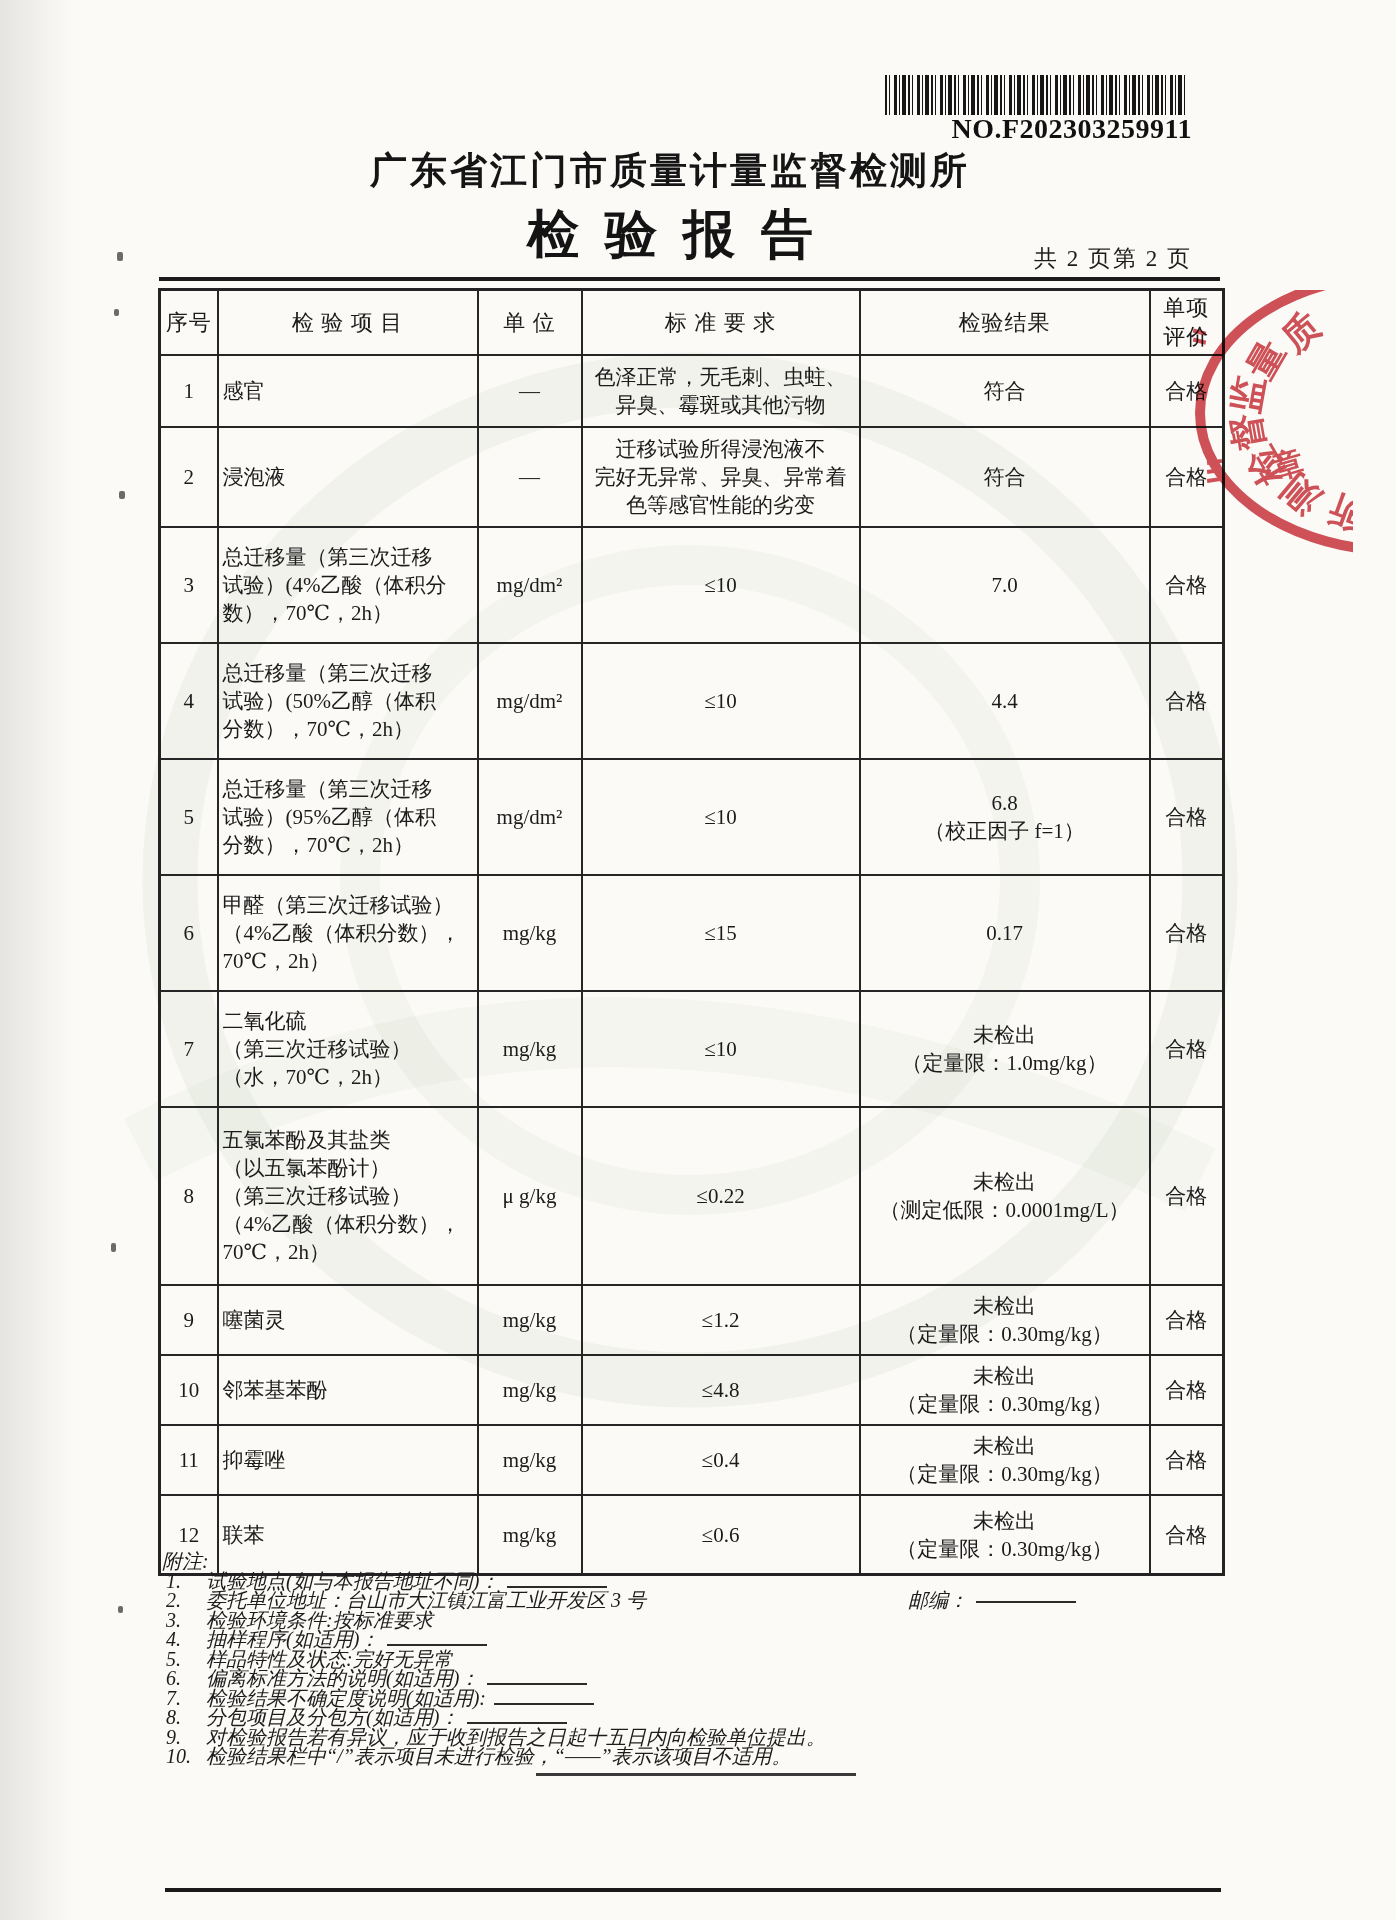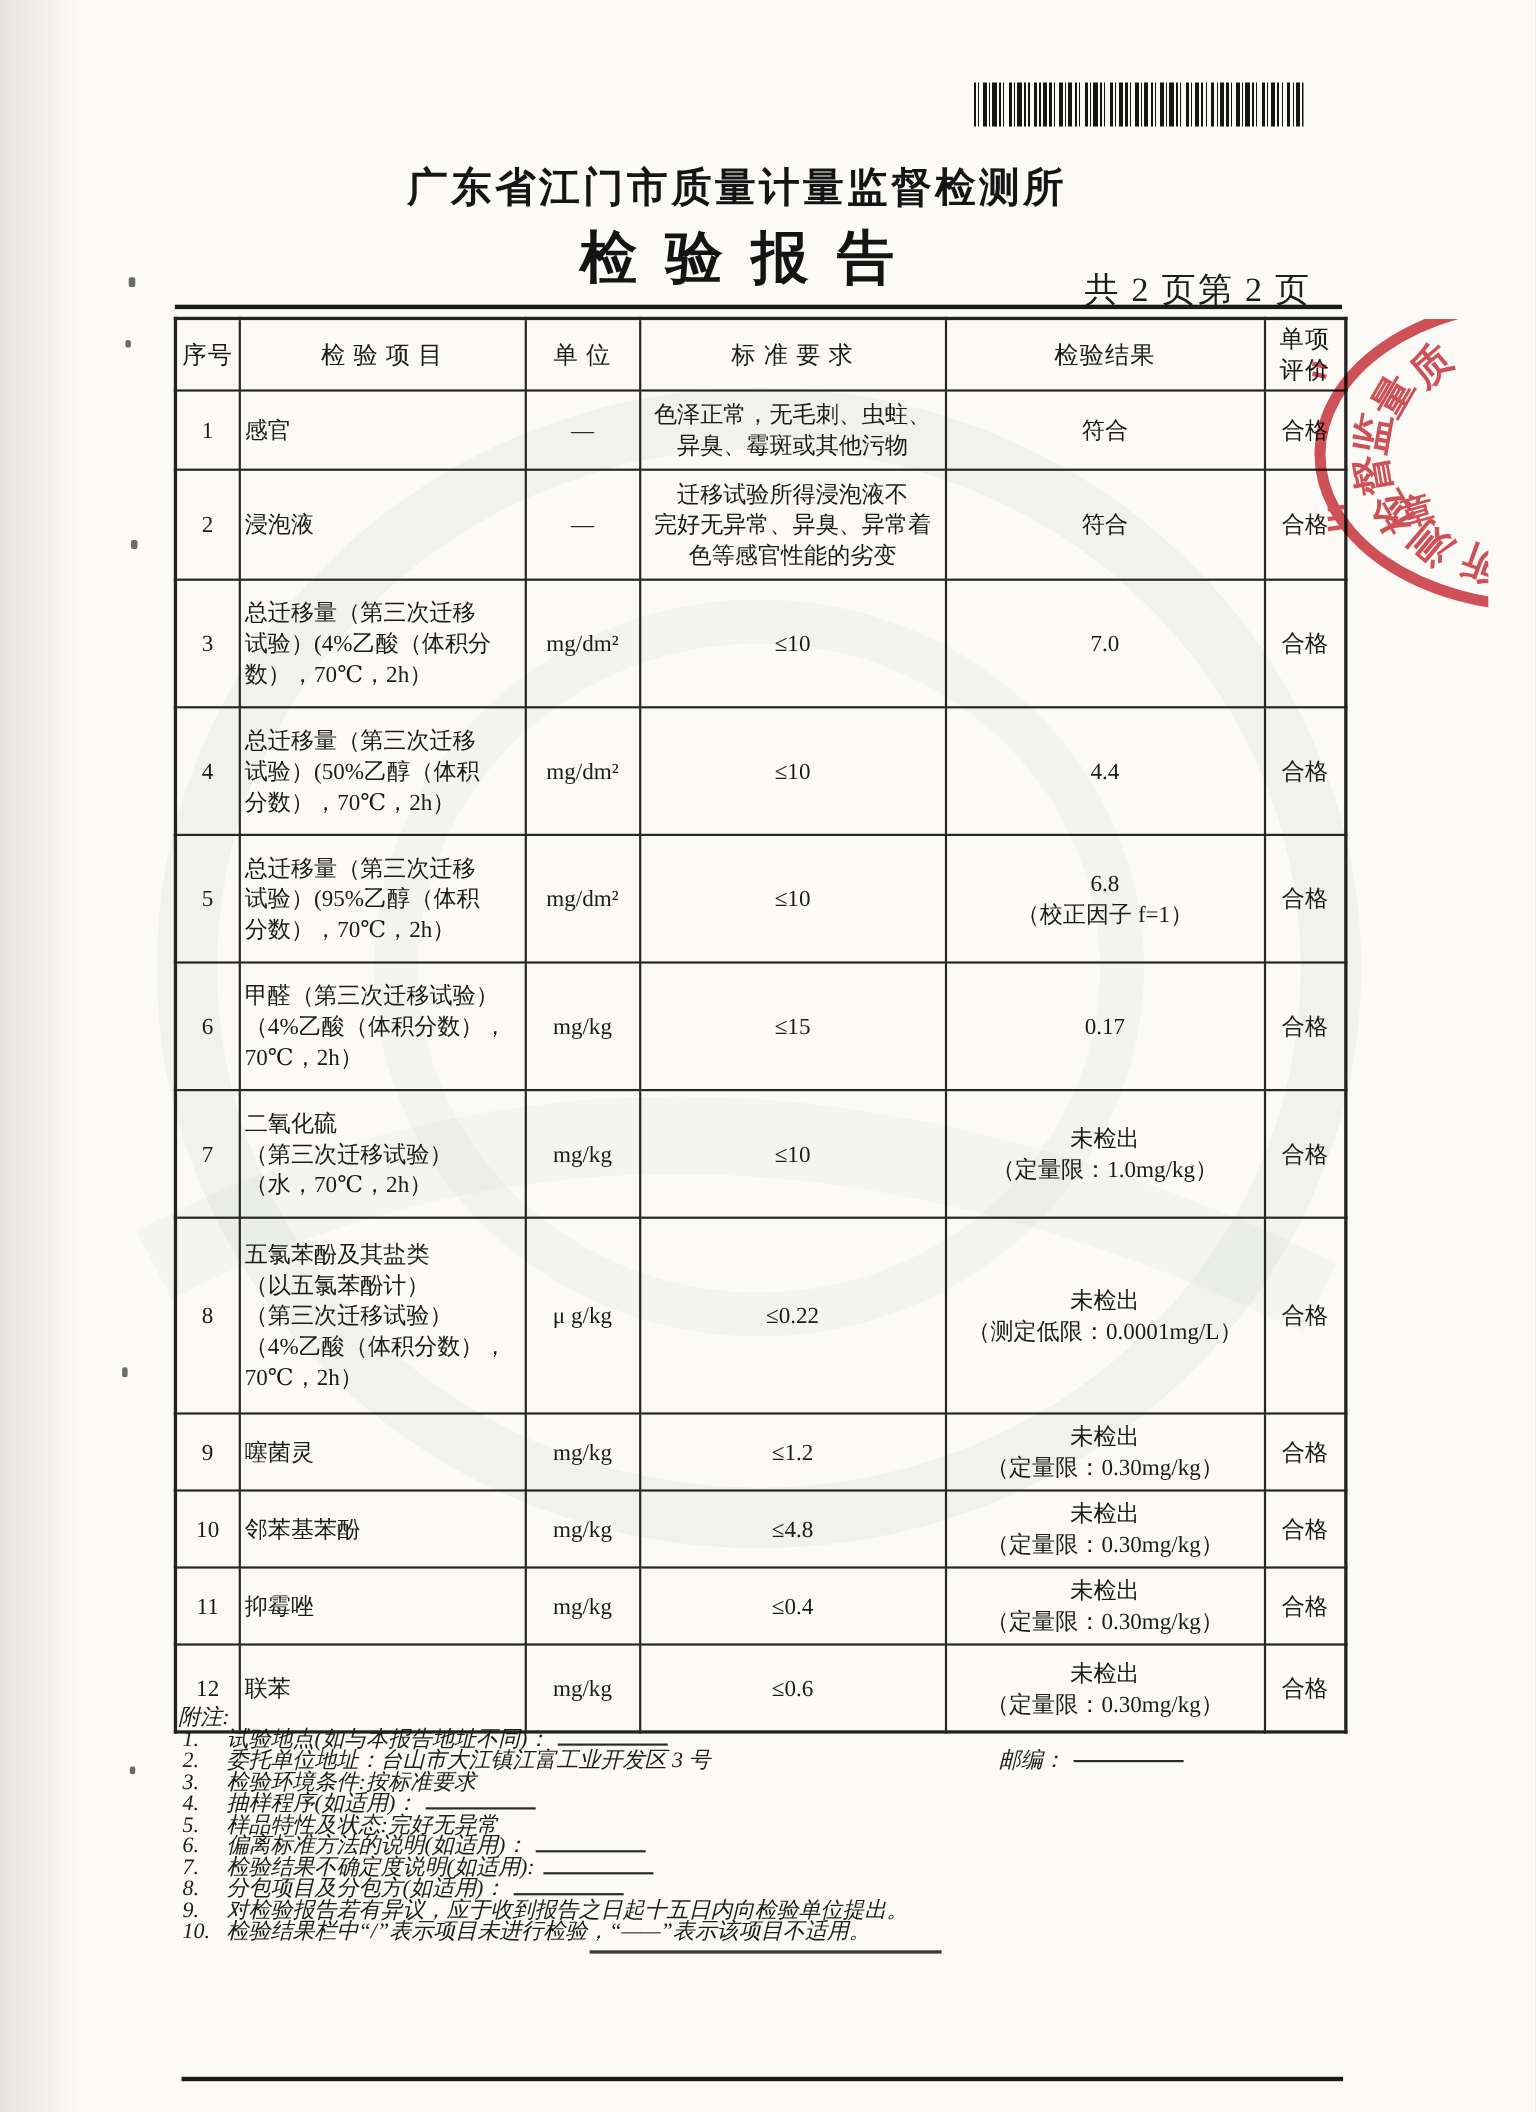--- a/index.html
+++ b/index.html
@@ -39,21 +39,21 @@
     font-family:"Liberation Sans","DejaVu Sans",sans-serif;
     font-weight:bold;font-size:37px;letter-spacing:3px;color:#151515;
   }
   #report-title{
     left:130px;top:200px;width:1080px;text-align:center;
     font-family:"Liberation Sans","DejaVu Sans",sans-serif;
     font-weight:bold;font-size:52px;letter-spacing:26px;text-indent:26px;color:#141414;
   }
   #page-indicator{
     left:860px;top:243px;width:332px;text-align:right;
-    font-size:31px;letter-spacing:2px;
+    font-size:23px;letter-spacing:2px;
   }
   #top-rule{left:159px;top:277px;width:1061px;height:4px;background:#1b1b1b;}
 
   
   #results-table{
     left:158px;top:288px;width:1064px;
     border-collapse:collapse;table-layout:fixed;
     font-size:21px;line-height:1.34;color:#1b1b1b;
   }
   #results-table col.c-no{width:58px;}
@@ -107,20 +107,21 @@
 
 <div id="page">
 
   <svg id="watermark" class="abs" width="1396" height="1920">
     <ellipse cx="690" cy="880" rx="520" ry="500" fill="none" stroke="rgba(150,178,140,0.10)" stroke-width="55"></ellipse>
     <ellipse cx="690" cy="880" rx="330" ry="315" fill="none" stroke="rgba(150,178,140,0.08)" stroke-width="40"></ellipse>
     <path d="M140 1150 Q 620 900 1200 1180" fill="none" stroke="rgba(160,185,150,0.08)" stroke-width="70"></path>
   </svg>
 
   <div id="barcode" class="abs"></div>
+  <div id="report-number" class="abs">NO.F202303259911</div>
   <div id="org-name" class="abs">广东省江门市质量计量监督检测所</div>
   <div id="report-title" class="abs">检验报告</div>
   <div id="page-indicator" class="abs">共 2 页第 2 页</div>
   <div id="top-rule" class="abs"></div>
 
   <table id="results-table" class="abs">
     <colgroup>
       <col class="c-no">
         <col class="c-item">
         <col class="c-unit">

